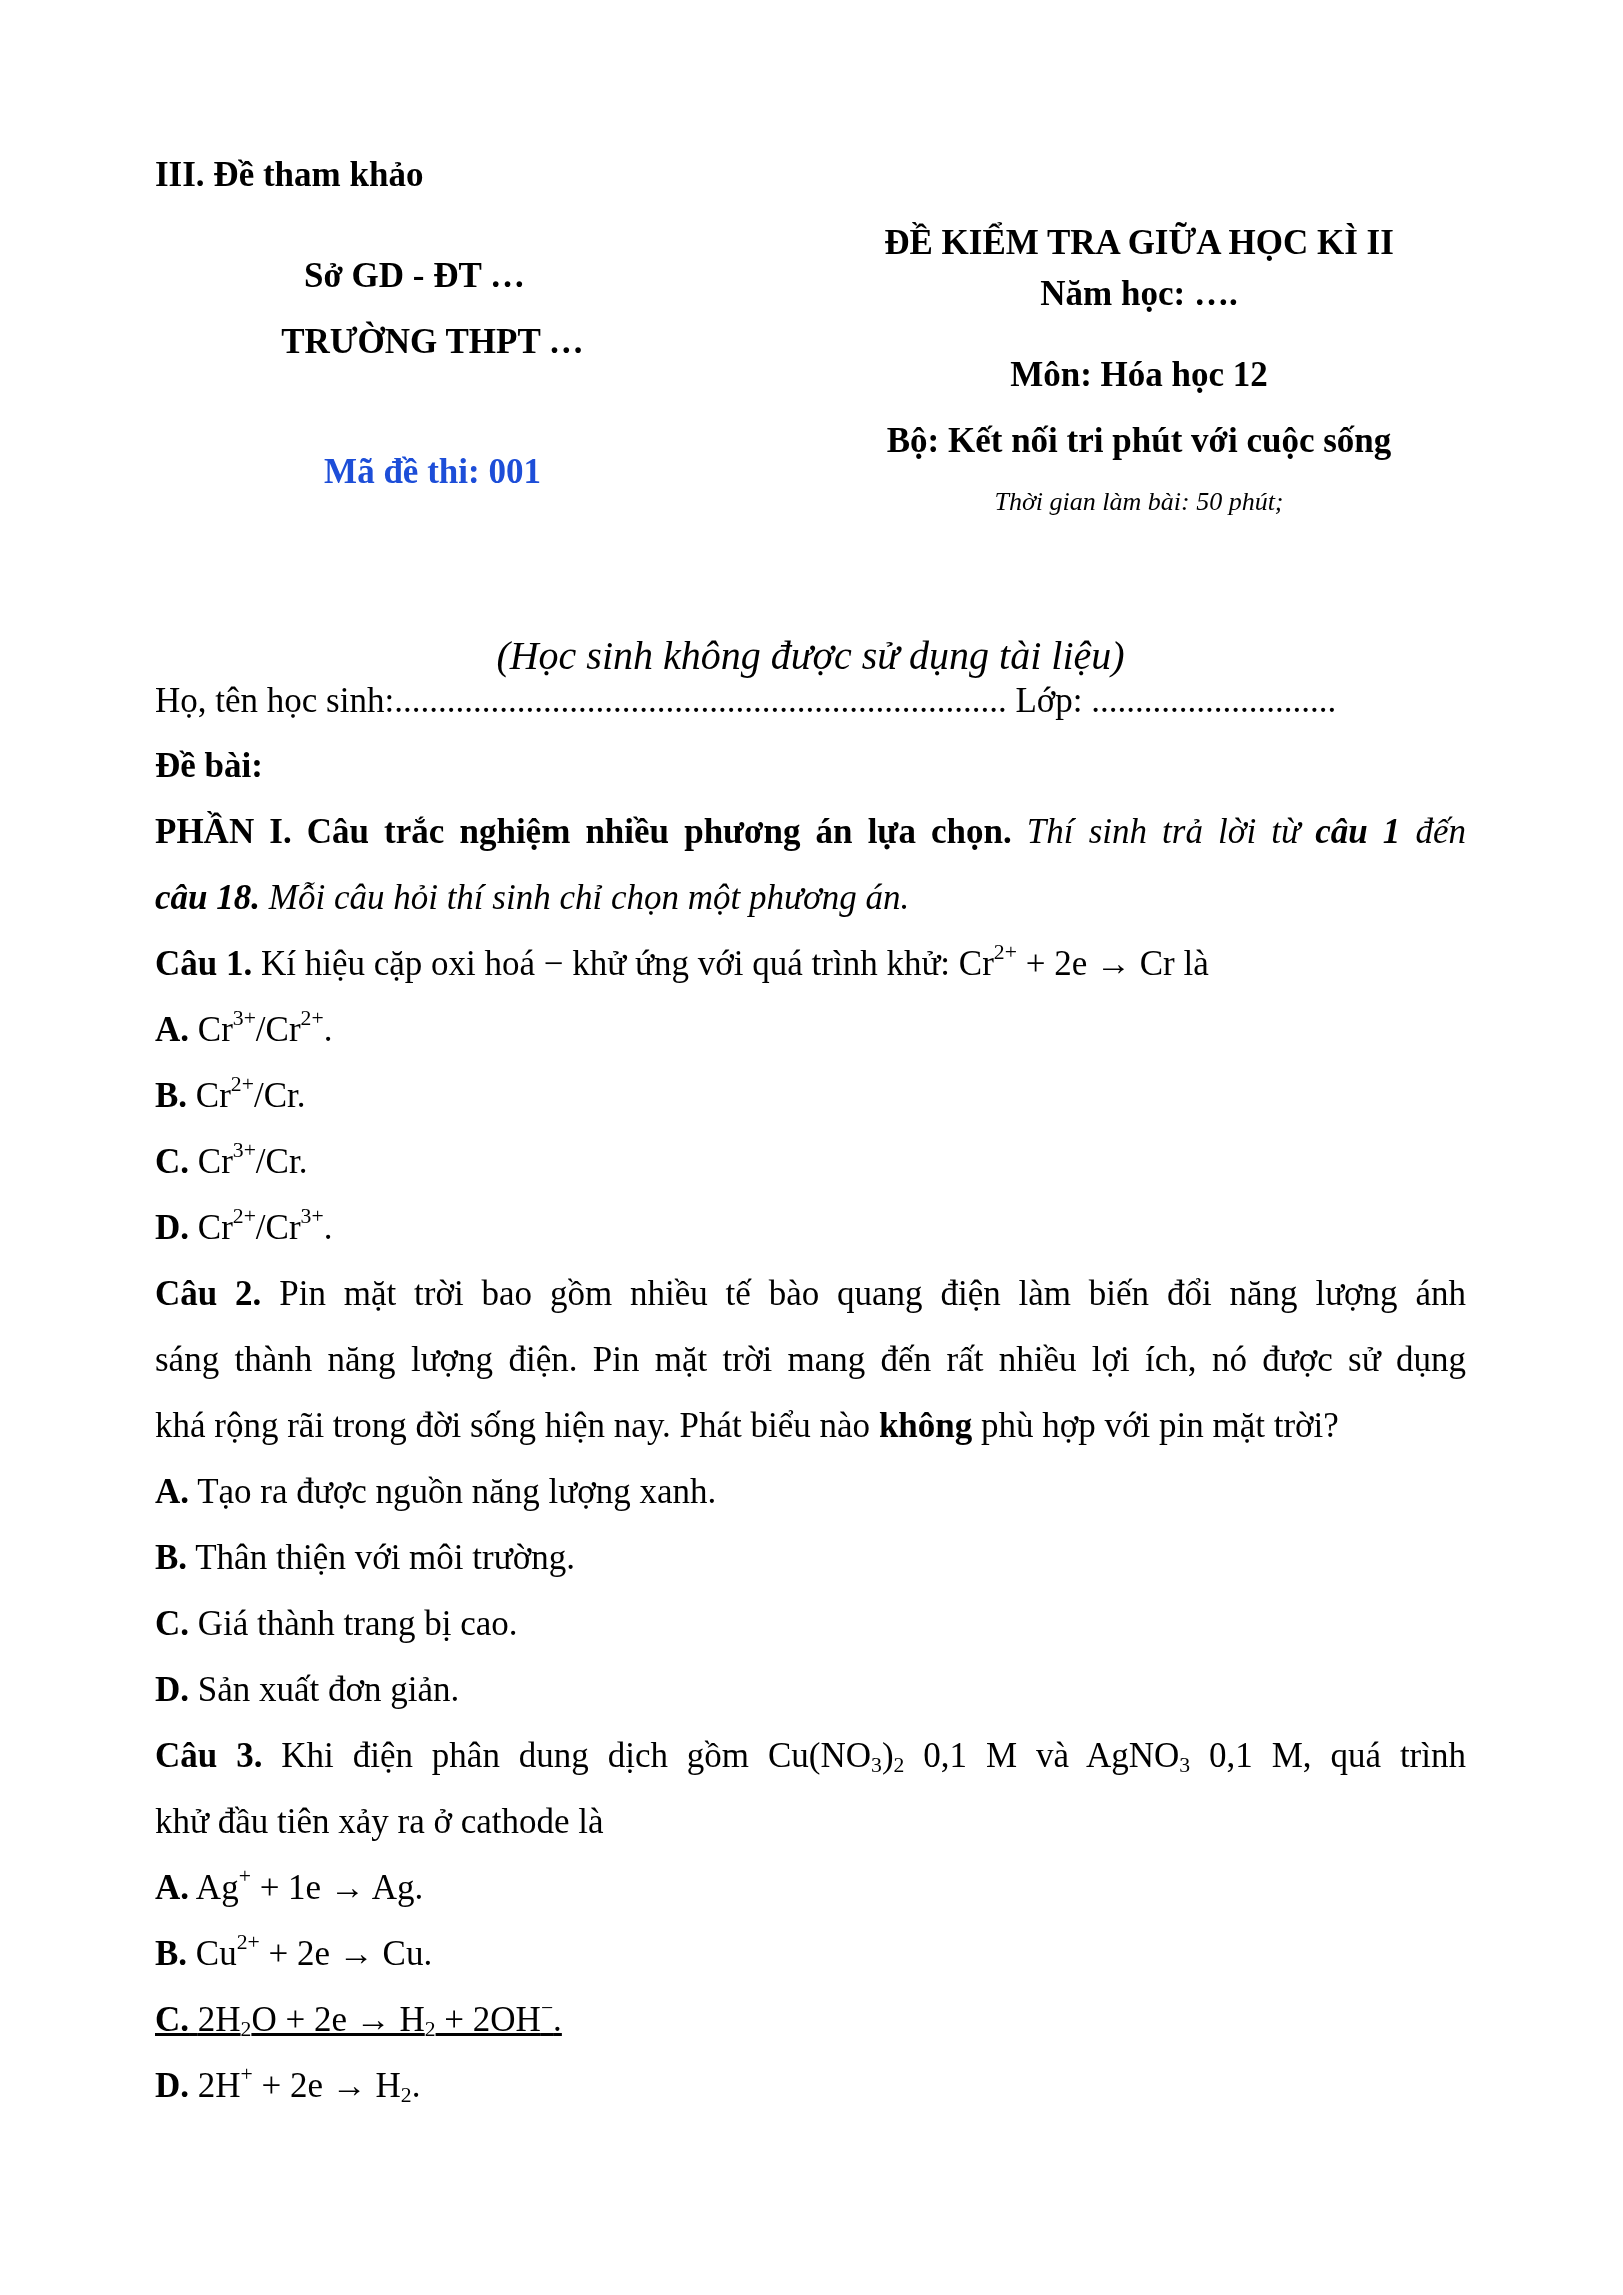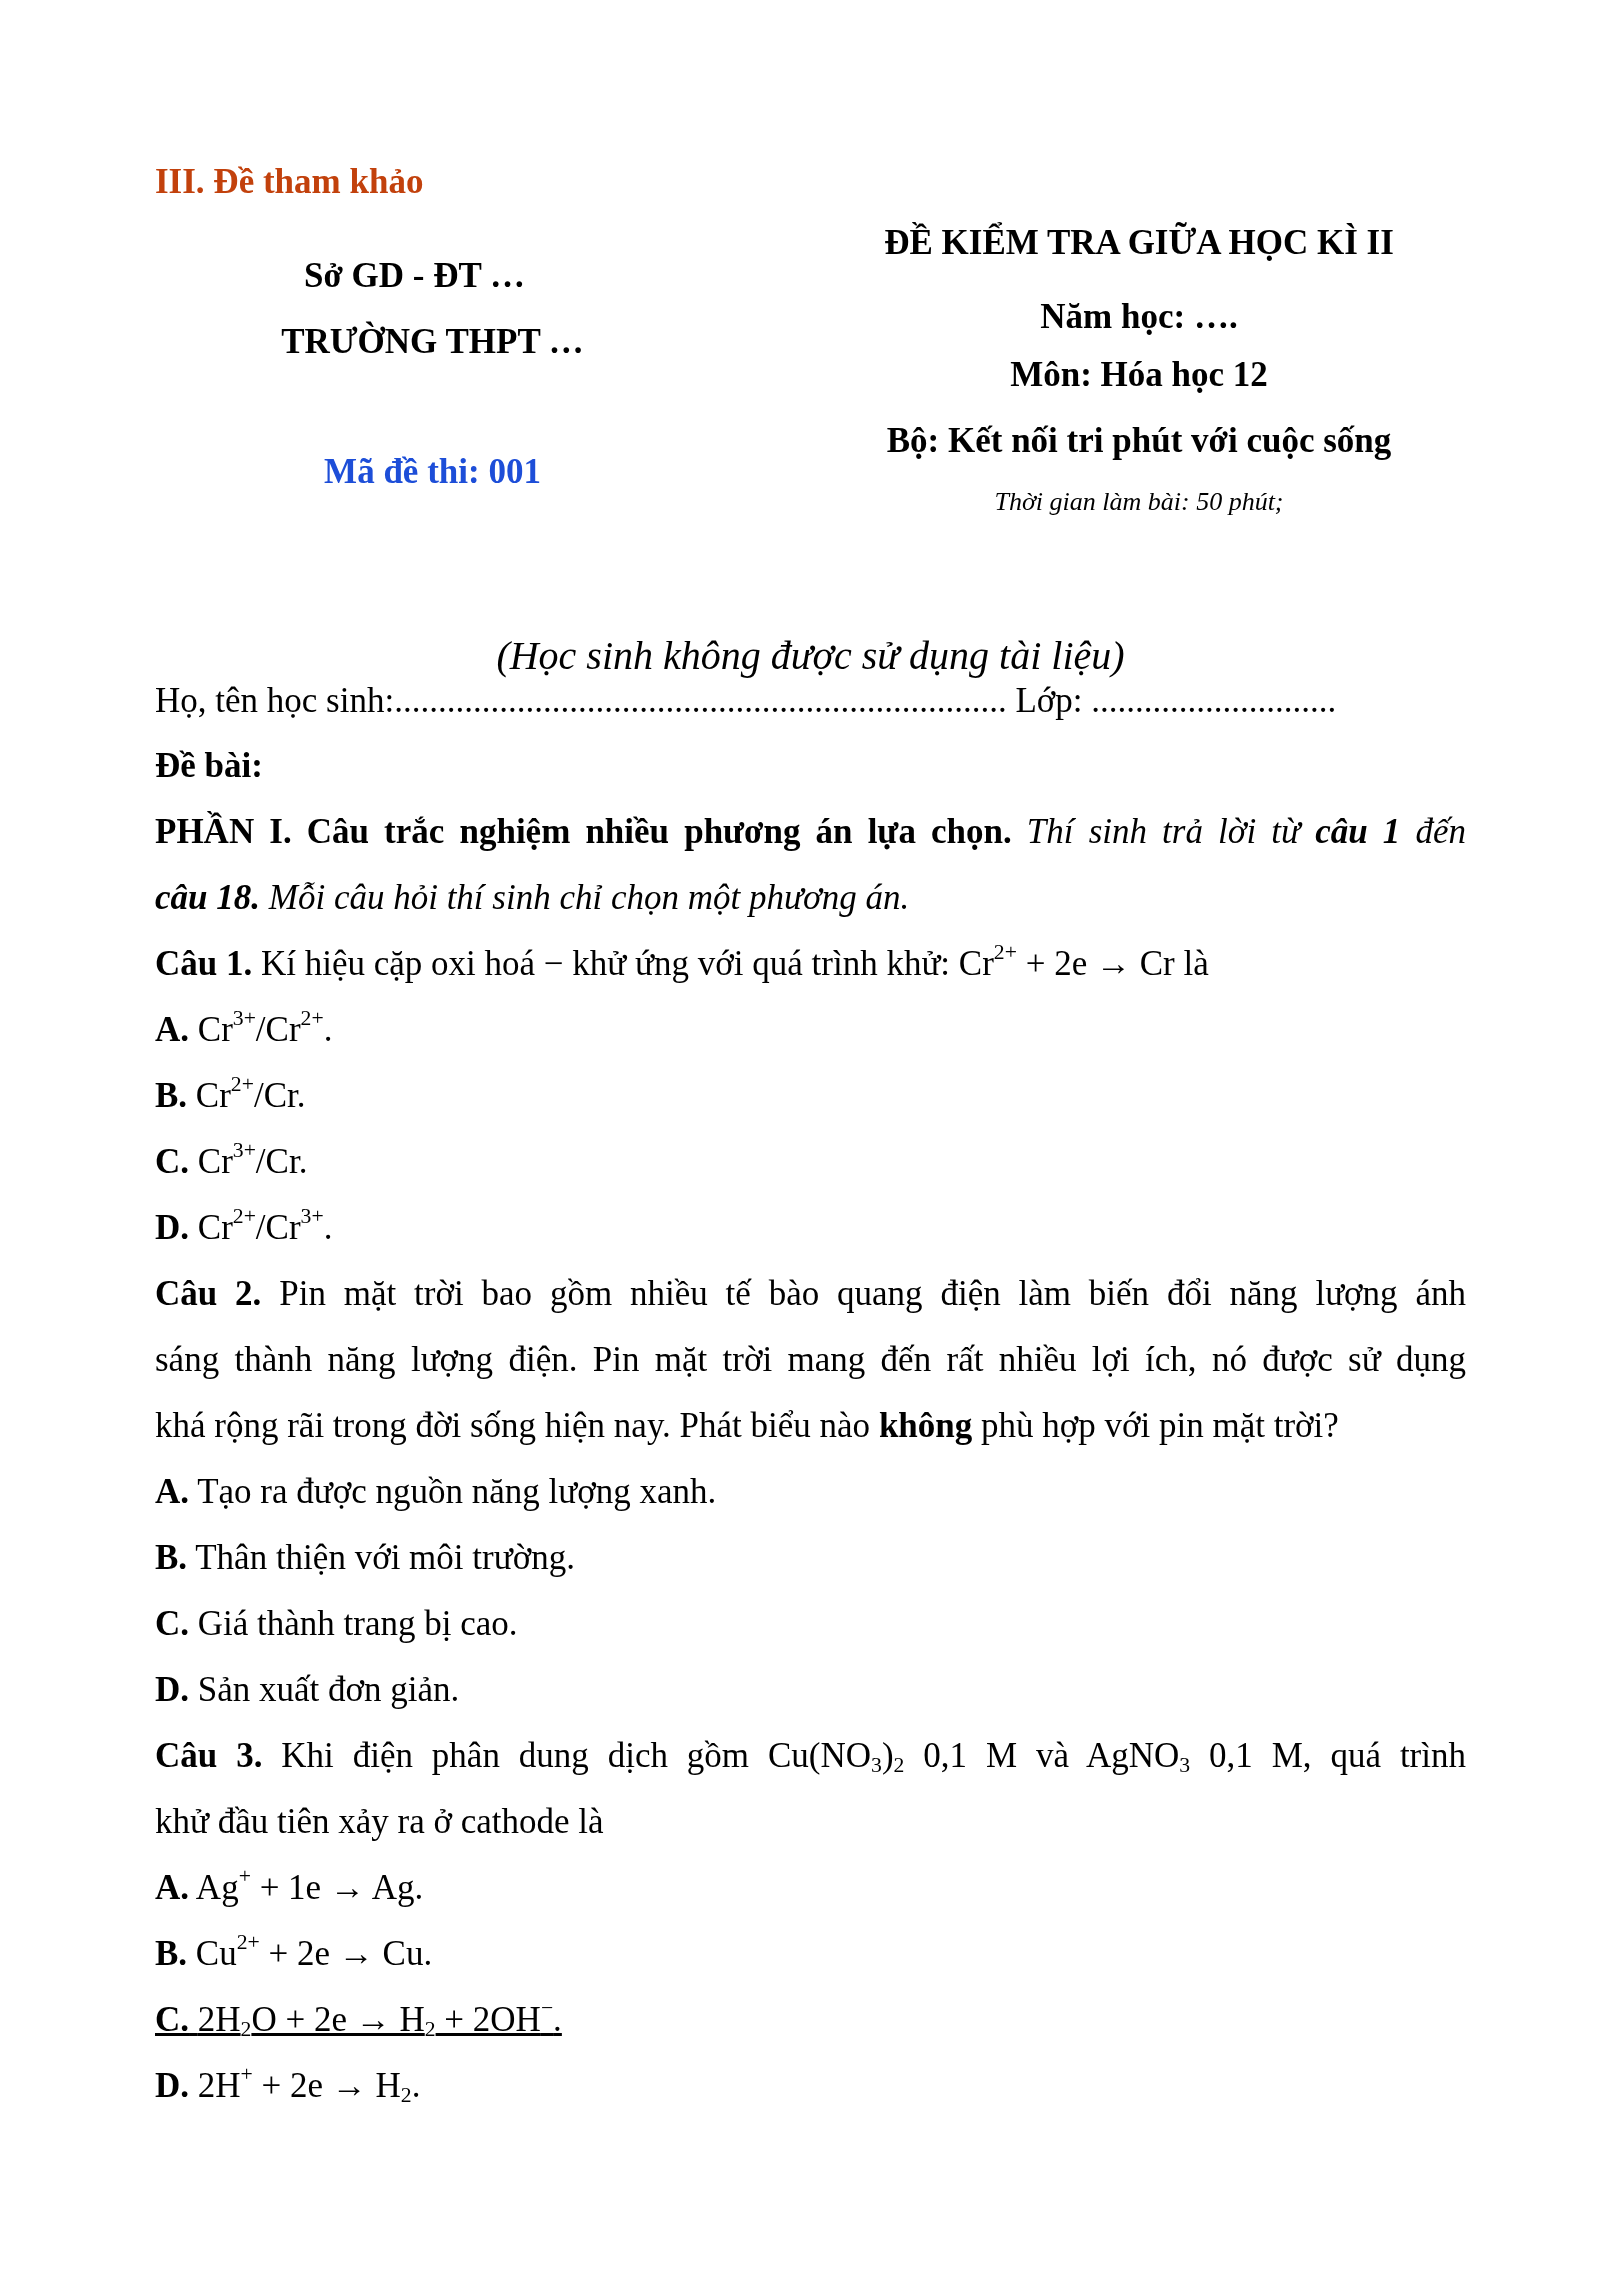--- a/index.html
+++ b/index.html
@@ -4,40 +4,40 @@
 <style>
   html, body { margin: 0; padding: 0; background: #ffffff; }
   body {
     width: 1623px; height: 2295px; position: relative; overflow: hidden;
     font-family: "Liberation Serif", "DejaVu Serif", serif;
     color: #000000;
   }
   .abs { position: absolute; }
   .b { font-weight: bold; }
   .i { font-style: italic; }
-  .red { color: #c2410c; margin-top: 7px; }
+  .red { color: #000000; }
   .blue { color: #1d4ed8; }
   .line { font-size: 35px; line-height: 66px; white-space: nowrap; }
   .center { text-align: center; }
   .hdr { font-size: 35px; font-weight: bold; white-space: nowrap; }
   sup { font-size: 0.62em; line-height: 0; vertical-align: 0.75em; }
   sub { font-size: 0.62em; line-height: 0; vertical-align: -0.25em; }
   .justify { text-align: justify; text-align-last: justify; }
 </style>
 </head>
 <body>
 
 <div class="abs hdr red" style="left:155px; top:155px;">III. Đề tham khảo</div>
 
 <div class="abs hdr center" style="left:218px; width:393px; top:256px;">Sở GD - ĐT …</div>
 <div class="abs hdr center" style="left:236px; width:393px; top:322px;">TRƯỜNG THPT …</div>
 <div class="abs hdr center blue" style="left:236px; width:393px; top:452px;">Mã đề thi: 001</div>
 
 <div class="abs hdr center" style="left:825px; width:628px; top:223px;">ĐỀ KIỂM TRA GIỮA HỌC KÌ II</div>
-<div class="abs hdr center" style="left:825px; width:628px; top:297px;text-align:center;">Năm học: ….</div>
+<div class="abs hdr center" style="left:825px; width:628px; top:274px;text-align:center;">Năm học: ….</div>
 <div class="abs hdr center" style="left:825px; width:628px; top:355px;">Môn: Hóa học 12</div>
 <div class="abs hdr center" style="left:825px; width:628px; top:421px;">Bộ: Kết nối tri phút với cuộc sống</div>
 <div class="abs center i" style="left:825px; width:628px; top:487px; font-size:26px; white-space:nowrap;">Thời gian làm bài: 50 phút;</div>
 
 <div class="abs center i" style="left:155px; width:1311px; top:632px; font-size:40px; white-space:nowrap;">(Học sinh không được sử dụng tài liệu)</div>
 
 <div class="abs line" style="left:155px; top:668px; width:1311px;">
   <span>Họ, tên học sinh:</span><span>......................................................................</span>
   <span>Lớp:</span>
   <span>............................</span>

